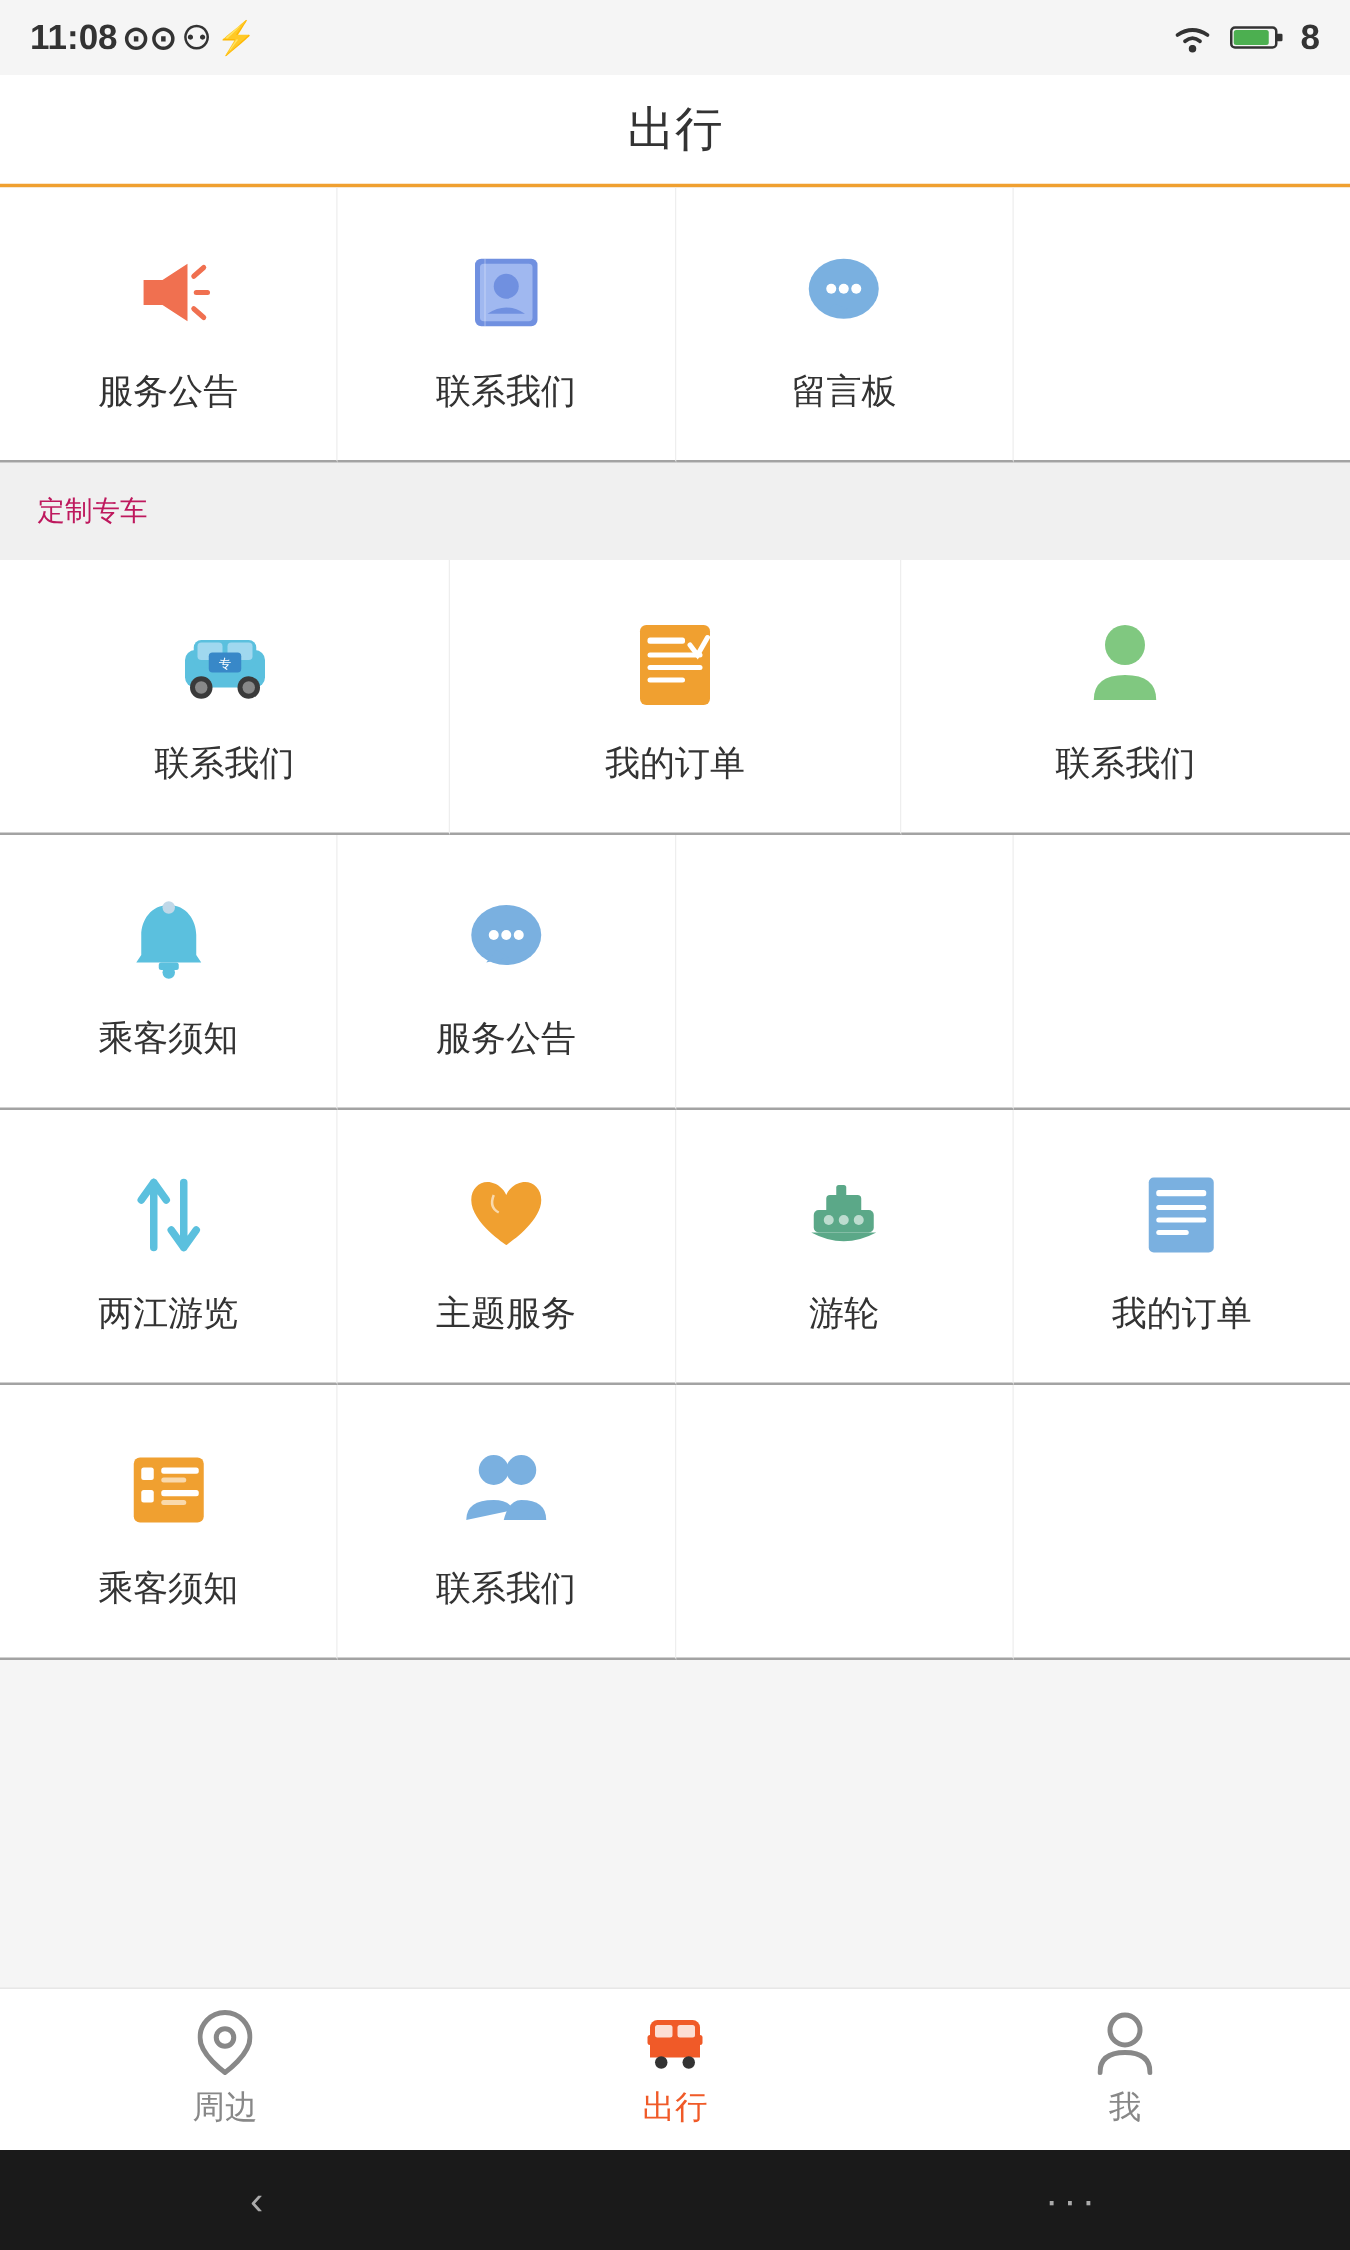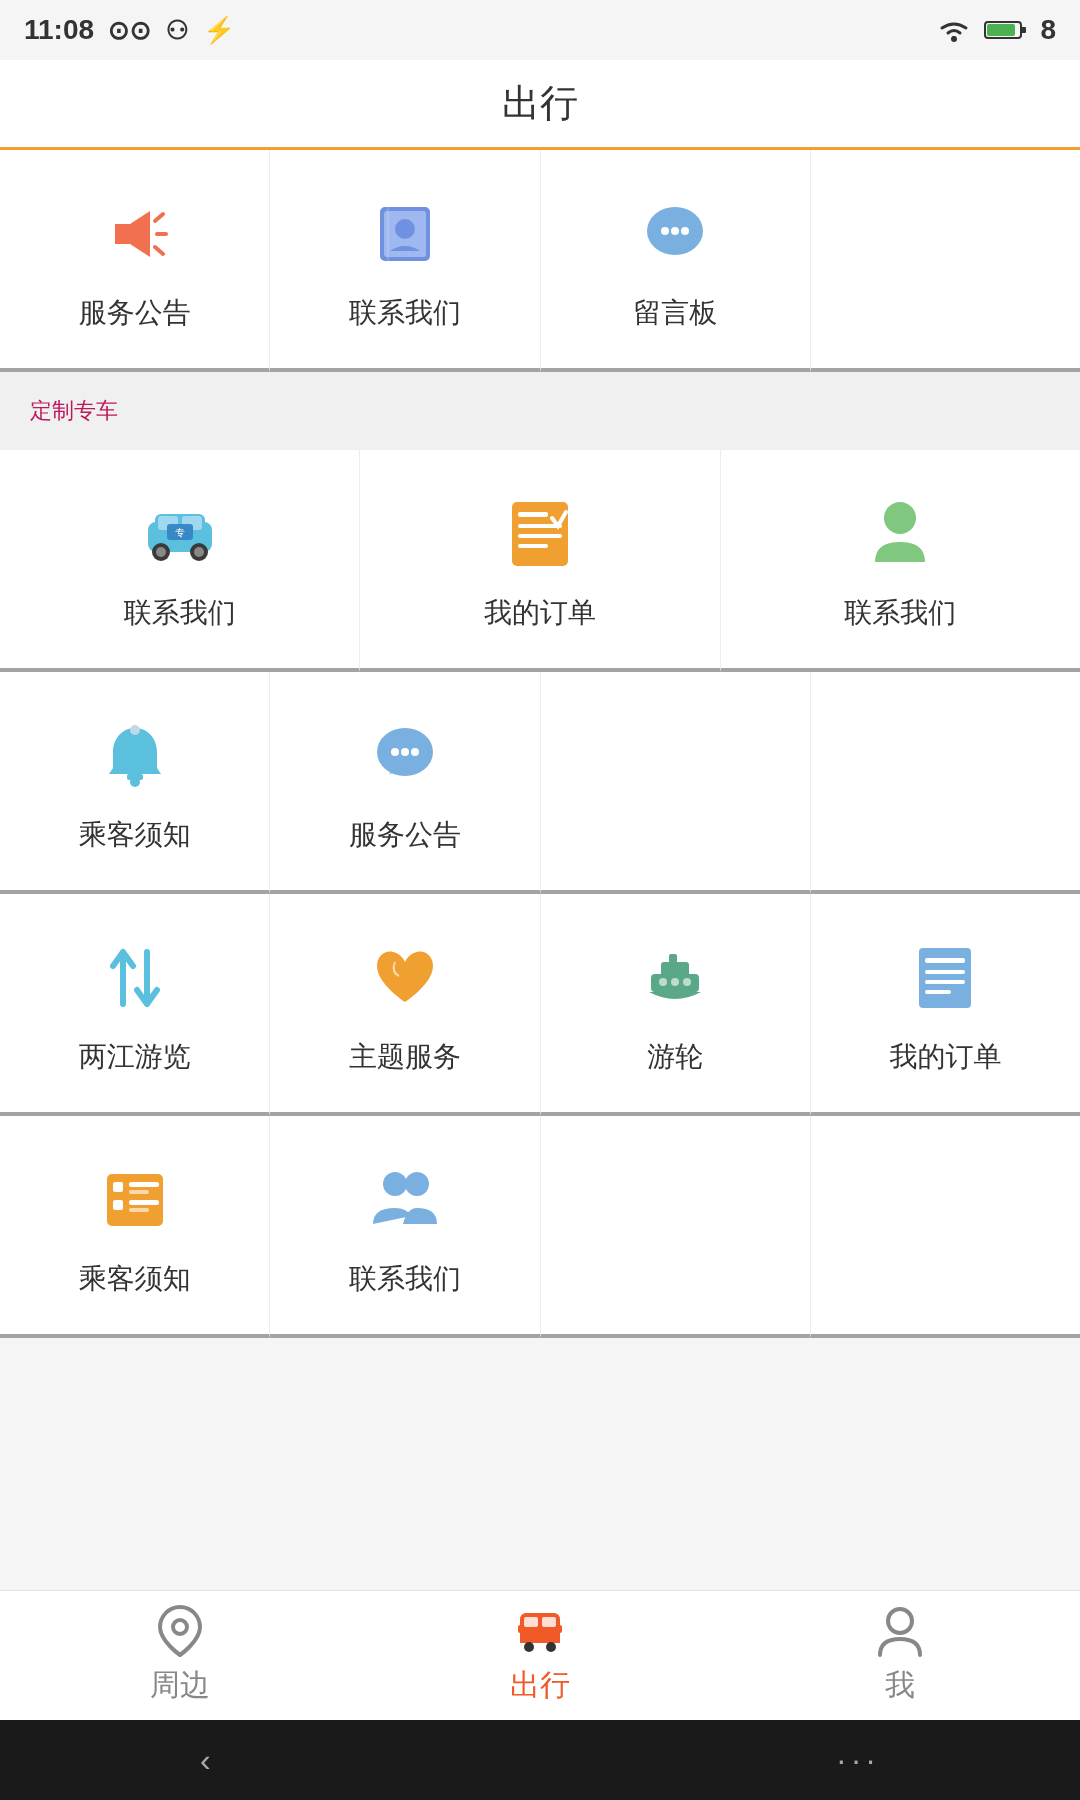--- a/index.html
+++ b/index.html
@@ -19,21 +19,21 @@
       height: 60px;
       background: #f5f5f5;
       display: flex;
       align-items: center;
       justify-content: space-between;
       padding: 0 24px;
       font-size: 28px;
       font-weight: 600;
       color: #333;
     }
-    .status-left { display: flex; align-items: center; gap: 14px; }
+    .status-left { display: flex; align-items: center; gap: 4px; }
     .status-right { display: flex; align-items: center; gap: 12px; }
 
     
     .header {
       width: 100%;
       height: 90px;
       background: #ffffff;
       display: flex;
       align-items: center;
       justify-content: center;
@@ -60,21 +60,21 @@
       flex-direction: row;
     }
     .grid-item {
       flex: 1;
       display: flex;
       flex-direction: column;
       align-items: center;
       justify-content: center;
       padding: 44px 10px 36px;
       border-right: 1px solid #eeeeee;
-      border-bottom: 4px solid #a3a3a3;
+      border-bottom: 2px solid #a3a3a3;
       cursor: pointer;
     }
     .grid-item:last-child { border-right: none; }
     .grid-item .icon-wrap {
       width: 80px;
       height: 80px;
       display: flex;
       align-items: center;
       justify-content: center;
       margin-bottom: 20px;
@@ -115,21 +115,21 @@
       gap: 8px;
     }
     .nav-item .nav-icon {
       width: 52px;
       height: 52px;
       display: flex;
       align-items: center;
       justify-content: center;
     }
     .nav-item .nav-label {
-      font-size: 30px;
+      font-size: 26px;
       color: #888888;
     }
     .nav-item.active .nav-label { color: #f05a28; }
 
     
     .sys-nav {
       position: absolute;
       bottom: 0;
       left: 0;
       width: 100%;

